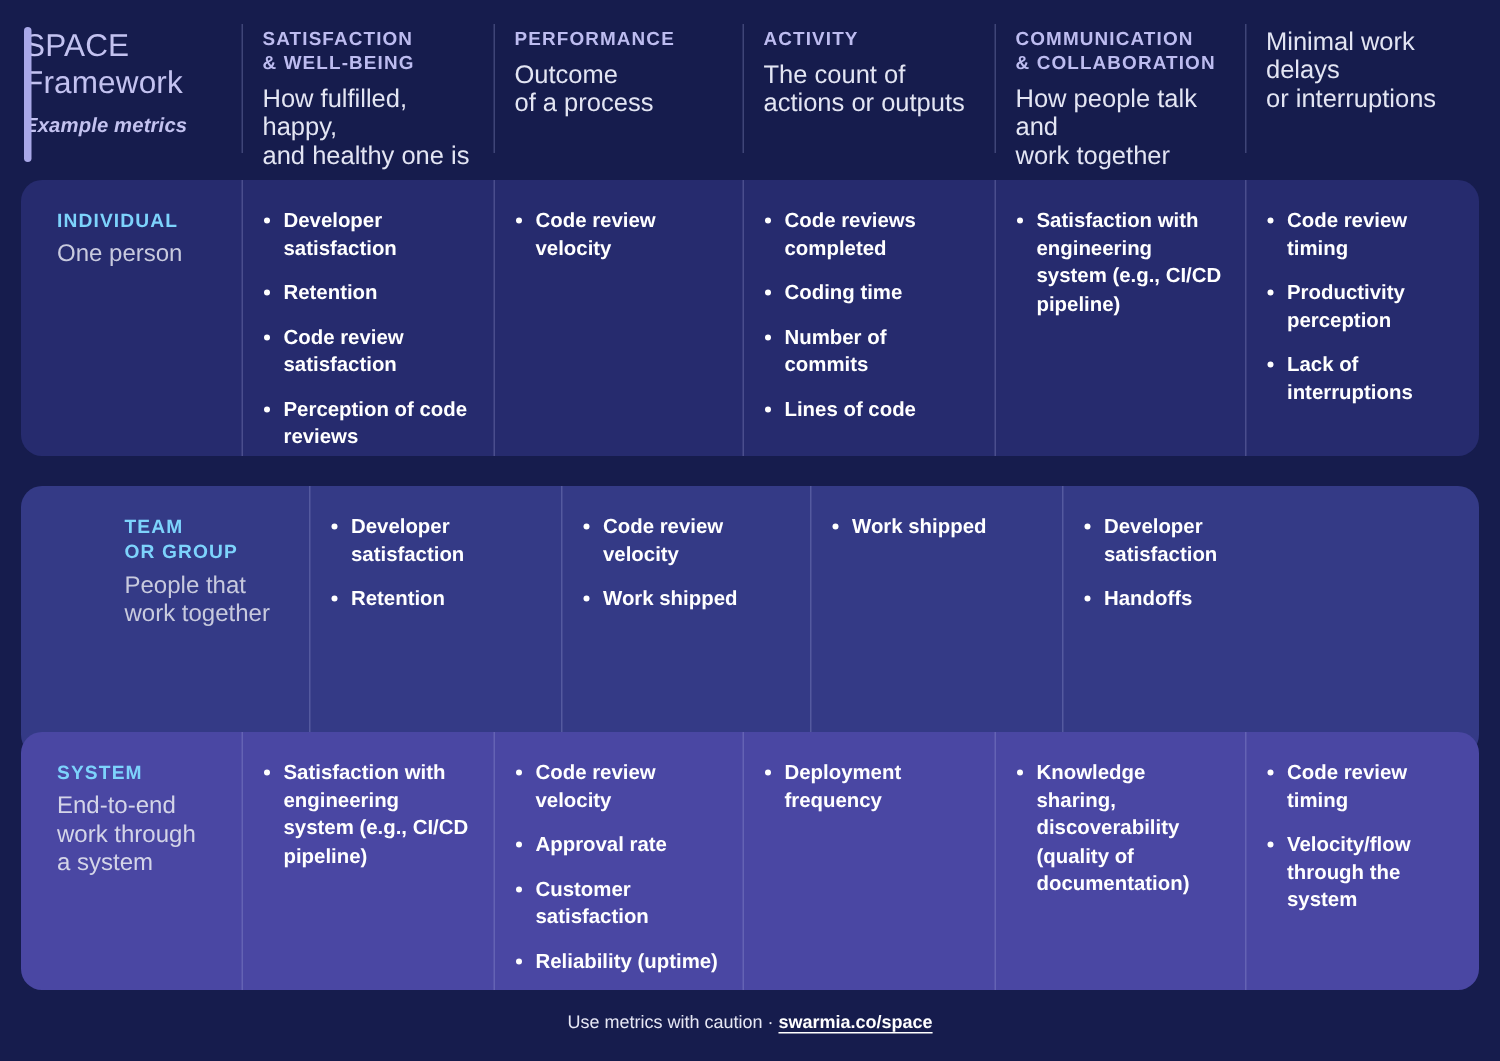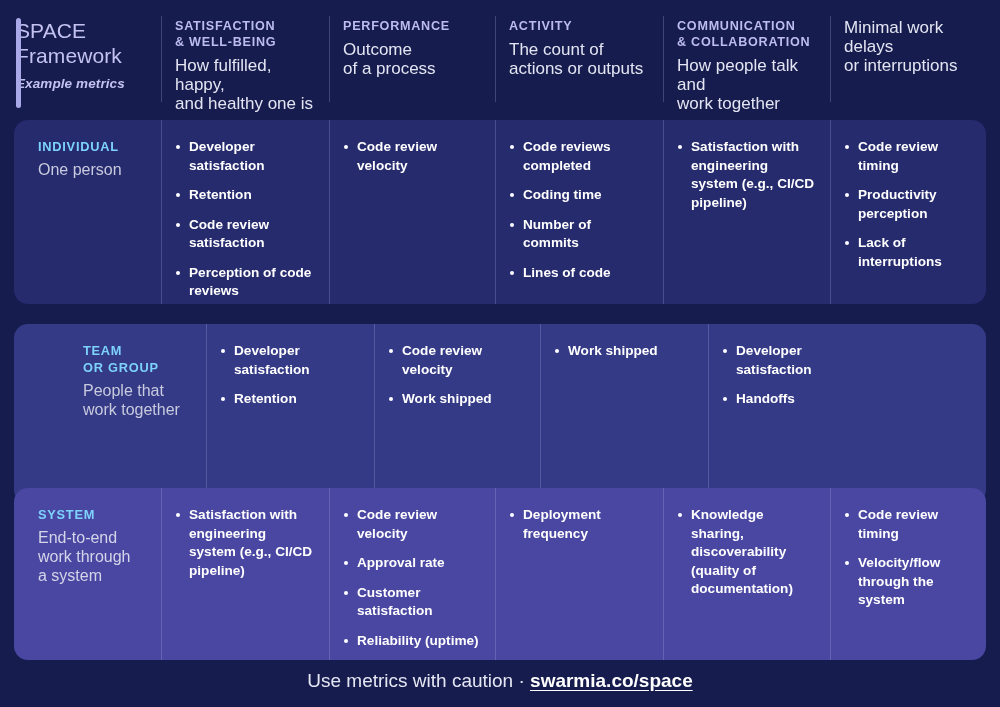--- a/index.html
+++ b/index.html
@@ -164,21 +164,21 @@
     position:absolute;
     left:0;top:660px;
     width:1000px;height:47px;
   }
   .footer-text{
     position:absolute;
     left:0;top:11px;
     width:1000px;
     text-align:center;
     color:#e6e7f4;
-    font-size:19px;
+    font-size:12px;
     line-height:20px;
   }
   .footer-link{
     color:#ffffff;
     font-weight:700;
     text-decoration:underline;
     text-underline-offset:3px;
   }
 </style>
 </head>

